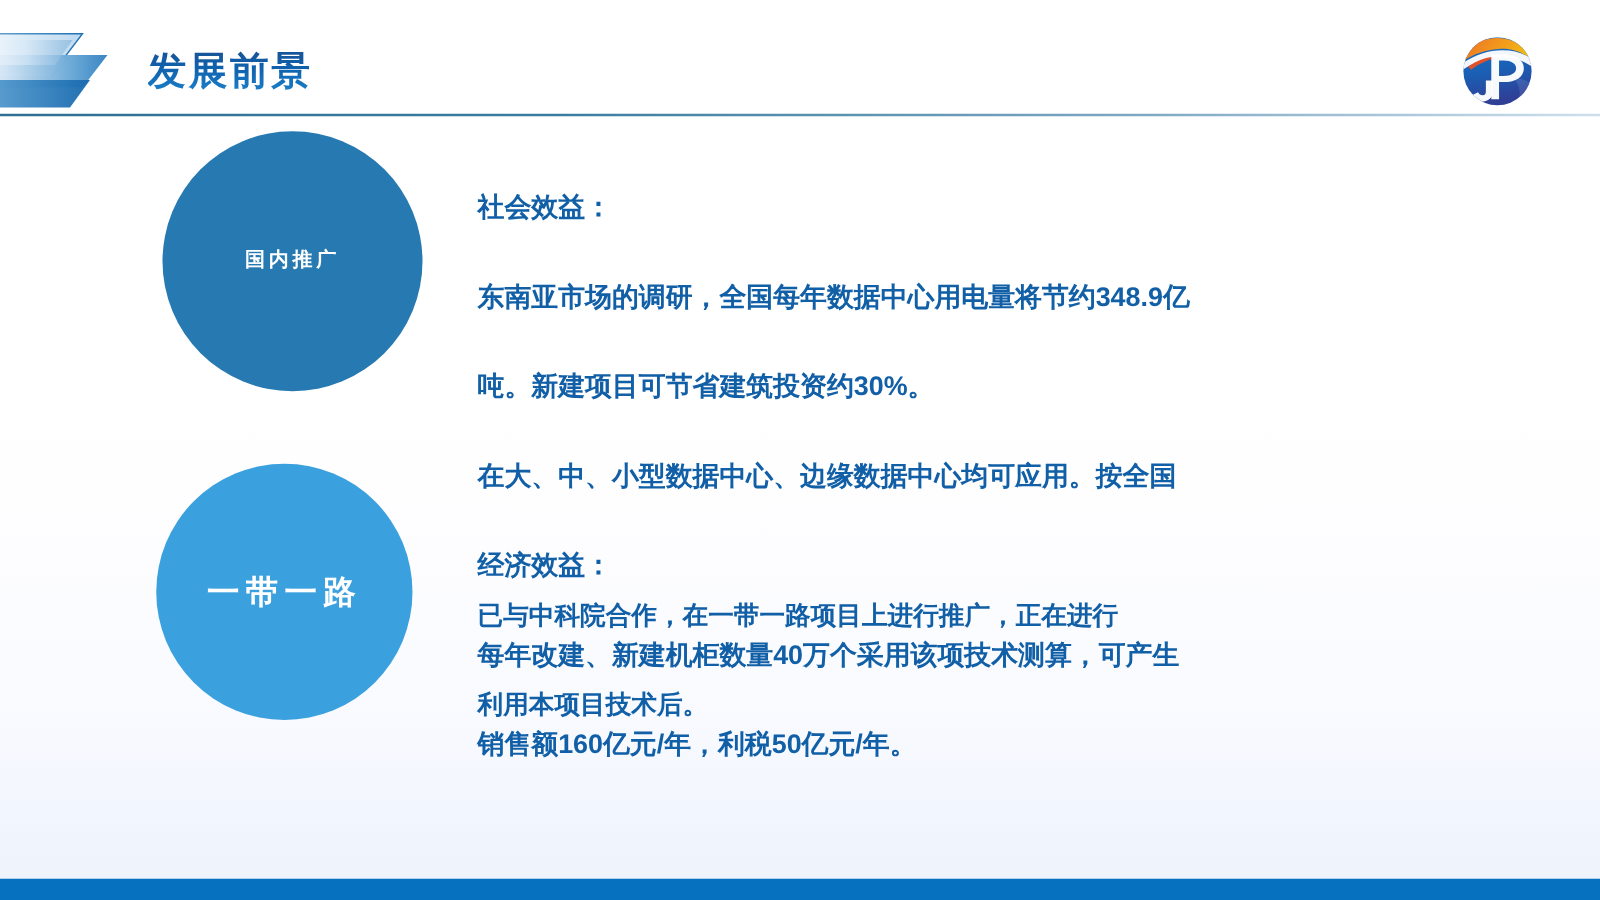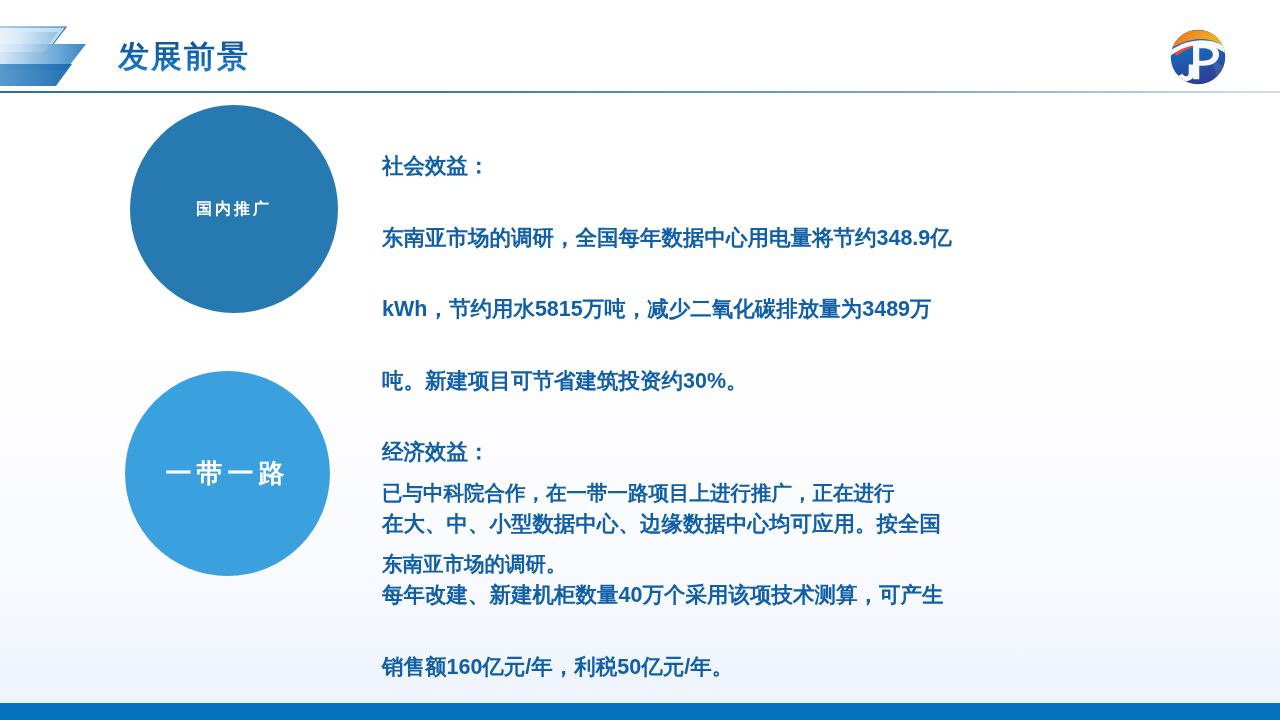--- a/index.html
+++ b/index.html
@@ -250,30 +250,29 @@
 
   <div class="content">
 
     <div class="bubble bubble-1">国内推广</div>
 
     <div class="bubble bubble-2">一带一路</div>
 
     <div class="text-block block-top">
       <div class="para-line">社会效益：</div>
       <div class="para-line">东南亚市场的调研，全国每年数据中心用电量将节约348.9亿</div>
-      <div class="para-line">kWh，节约用水5815万吨，减少二氧化碳排放量为3489万</div>
       <div class="para-line">吨。新建项目可节省建筑投资约30%。</div>
+      <div class="para-line">在大、中、小型数据中心、边缘数据中心均可应用。按全国</div>
       <div class="para-line">经济效益：</div>
-      <div class="para-line">在大、中、小型数据中心、边缘数据中心均可应用。按全国</div>
       <div class="para-line">每年改建、新建机柜数量40万个采用该项技术测算，可产生</div>
       <div class="para-line">销售额160亿元/年，利税50亿元/年。</div>
     </div>
 
     <div class="text-block block-bottom">
       <div class="para-line">已与中科院合作，在一带一路项目上进行推广，正在进行</div>
-      <div class="para-line">东南亚市场的调研。</div>
+      <div class="para-line">利用本项目技术后。</div>
     </div>
 
   </div>
 
   <div class="footer-bar"></div>
 
 </div>
 
 </body></html>

